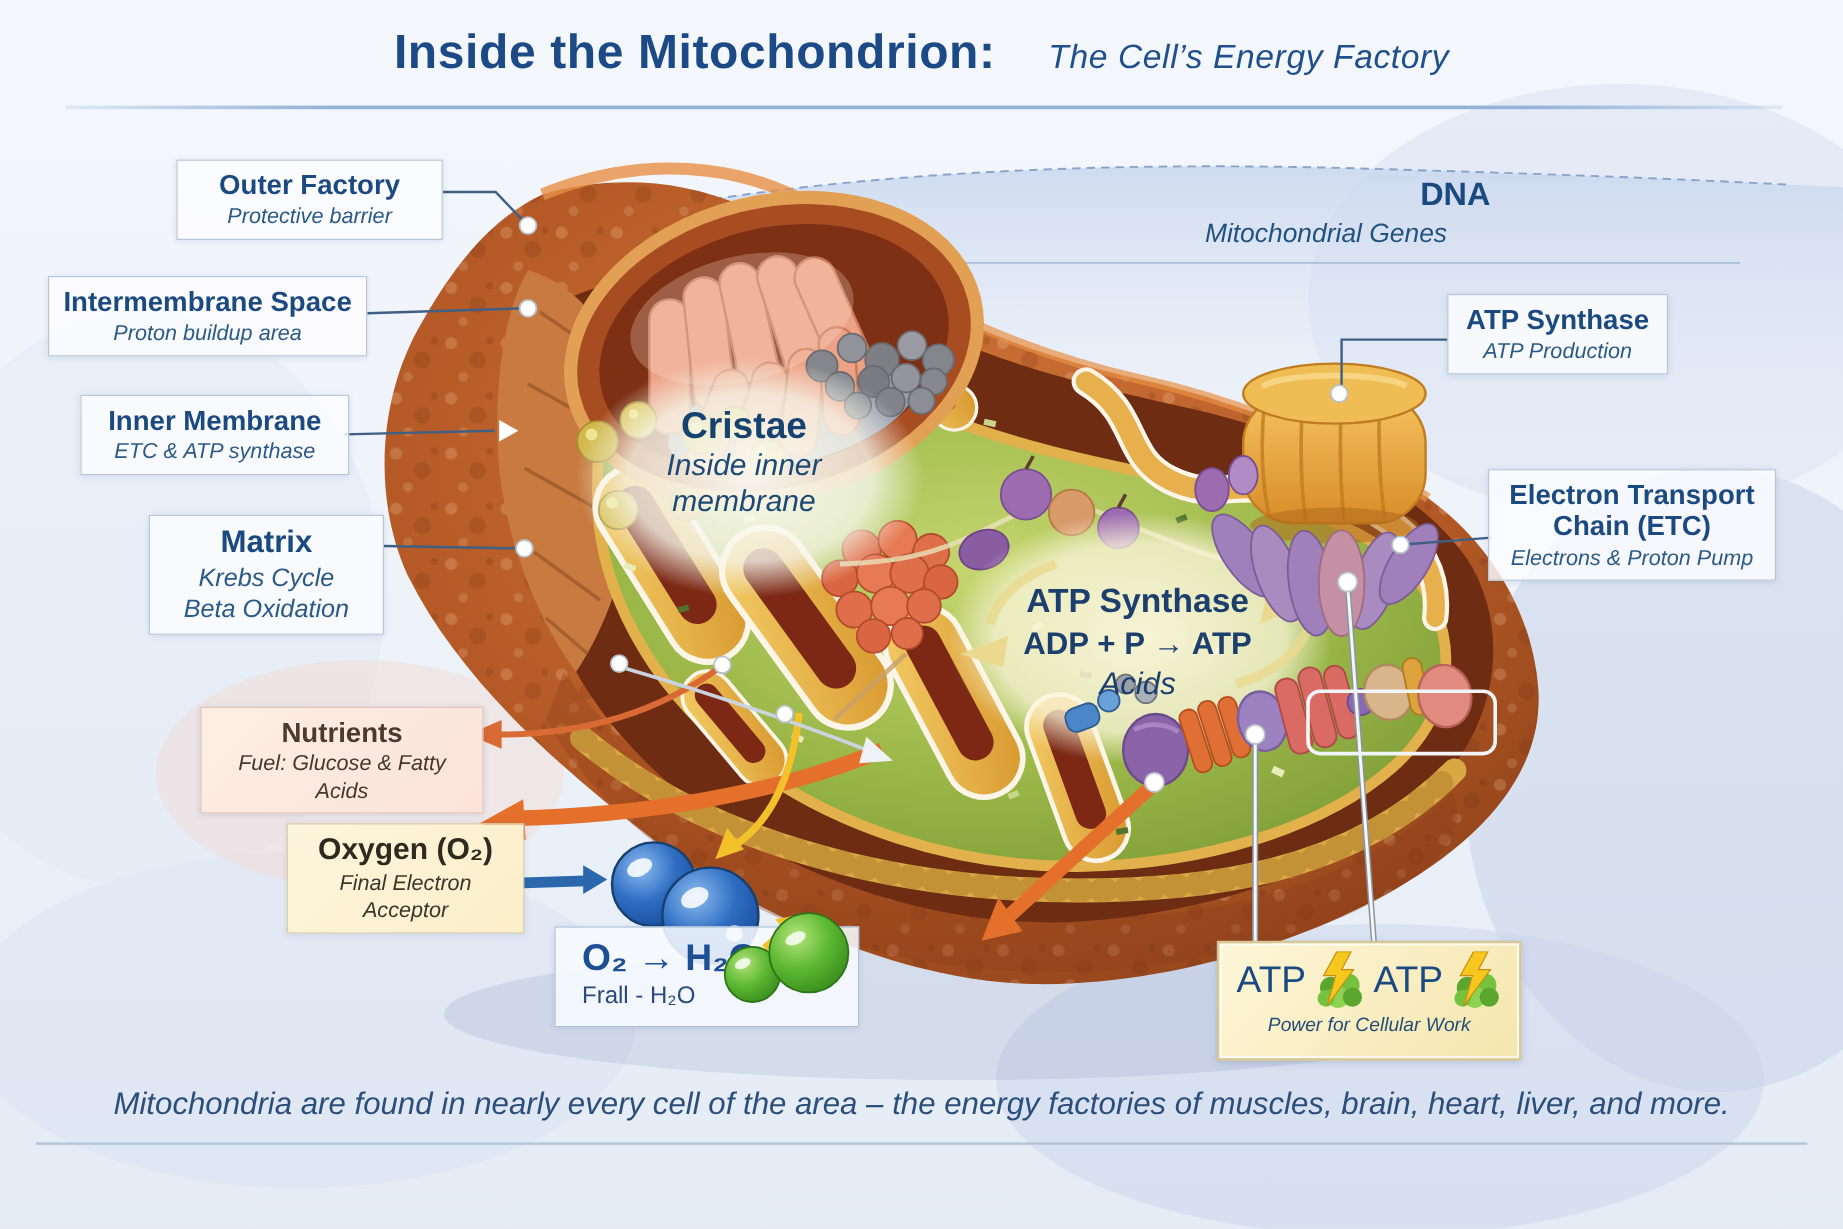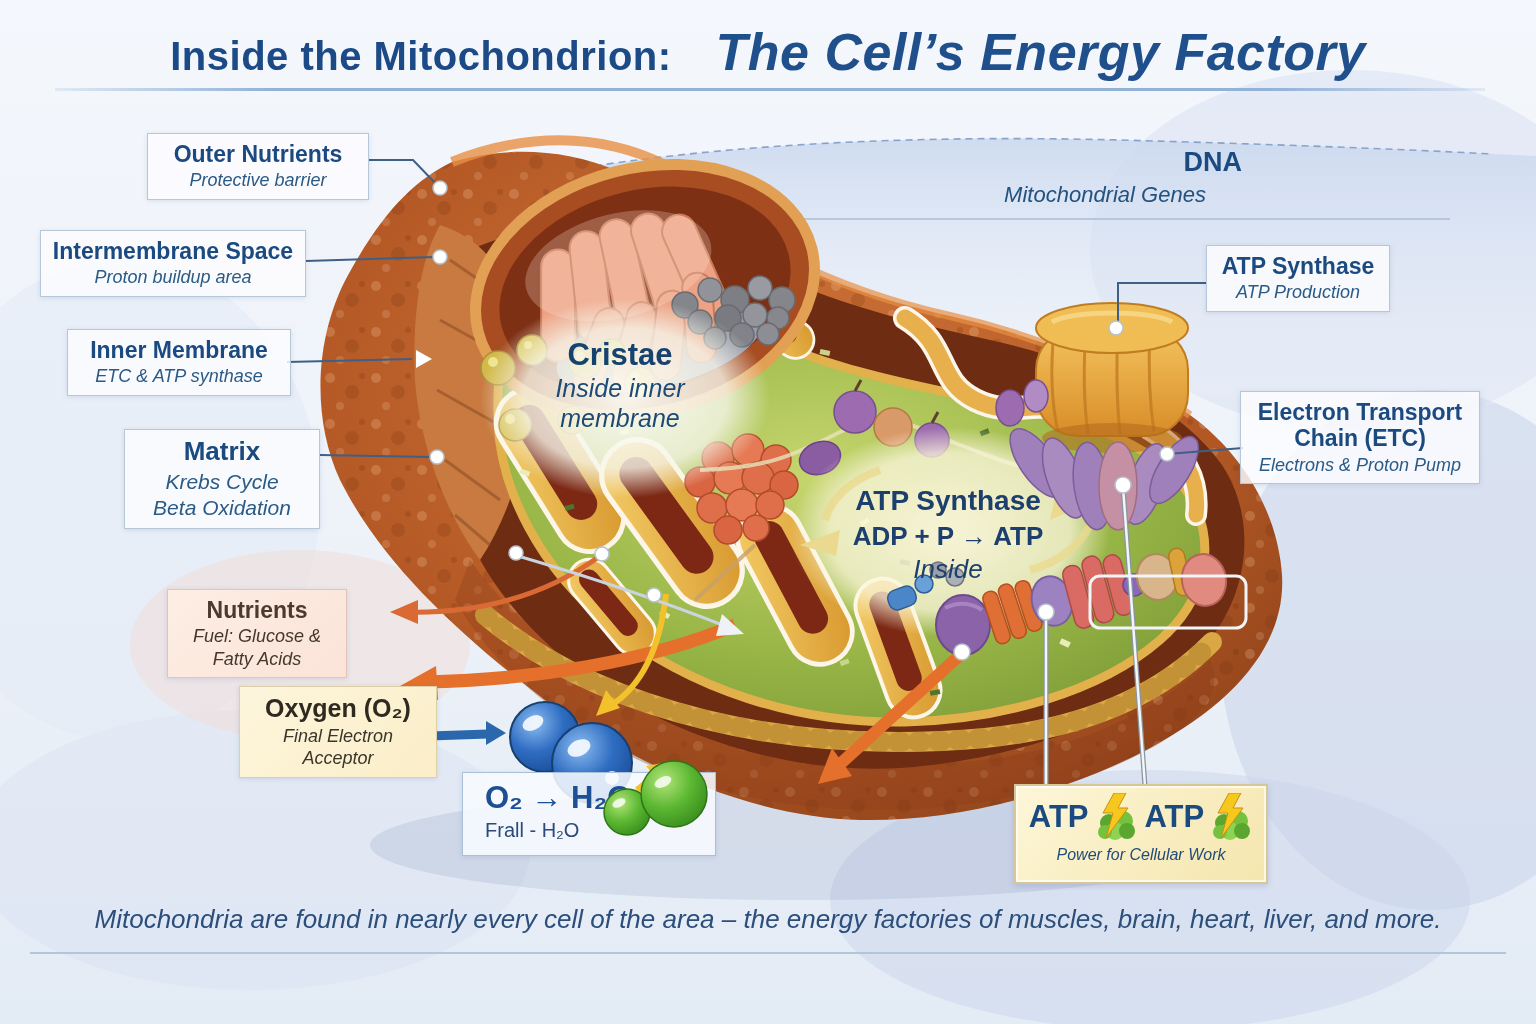--- a/index.html
+++ b/index.html
@@ -5,21 +5,21 @@
   html,body{margin:0;padding:0;background:#dfe6f1;}
   .stage{position:relative;width:1536px;height:1024px;overflow:hidden;
          background:linear-gradient(180deg,#f4f7fc 0%,#edf2f9 55%,#e3ebf5 100%);
          font-family:"Liberation Sans", sans-serif;}
   .art{position:absolute;left:0;top:0;width:1536px;height:1024px;}
   .overlay{pointer-events:none;}
 
   .page-title{position:absolute;left:0;top:22px;width:1536px;text-align:center;
               color:#1c4a86;letter-spacing:.5px;}
   .t-main{font-size:40px;font-weight:bold;}
-  .t-sub{font-size:52px;font-weight:700;font-style:italic;color:#20508c;margin-left:39px;}
+  .t-sub{font-size:28px;font-weight:400;font-style:italic;color:#20508c;margin-left:39px;}
   .title-line{position:absolute;left:55px;top:88px;width:1430px;height:3px;
               background:linear-gradient(90deg,rgba(147,178,216,.2),#93b2d8 15%,#93b2d8 85%,rgba(147,178,216,.2));}
 
   .callout{position:absolute;background:rgba(252,253,255,.82);border:1.5px solid #b7c7da;
            box-shadow:0 1px 5px rgba(60,90,140,.15);text-align:center;padding:7px 8px;box-sizing:border-box;}
   .c-title{font-weight:bold;color:#1b4a80;font-size:23px;line-height:1.15;}
   .c-sub{font-style:italic;color:#2a5a86;font-size:18px;line-height:1.25;margin-top:2px;}
 
   .warm{background:linear-gradient(135deg,#fdeee4,#fbe3d8);border-color:#e0c6ba;}
   .warm .c-title{color:#4b3a30;}
@@ -39,21 +39,21 @@
   .cristae-title{font-weight:bold;color:#16426f;font-size:31px;text-align:center;}
   .cristae-sub{font-style:italic;color:#1d4a74;font-size:25px;text-align:center;line-height:1.2;}
 
   .site-l1{font-weight:bold;color:#1c3f6e;font-size:28px;text-align:center;}
   .site-l2{font-weight:bold;color:#1c3f6e;font-size:26px;margin-top:4px;}
   .site-l3{font-style:italic;color:#1c3f6e;font-size:26px;text-align:center;margin-top:2px;}
 
   .atp-box{background:linear-gradient(135deg,#fdf6d8,#f5e6ae);border:2px solid #d8c795;
            box-shadow:inset 0 0 0 2px rgba(255,255,255,.7),0 2px 6px rgba(60,90,140,.2);}
   .atp-row{display:flex;align-items:center;justify-content:center;gap:7px;}
-  .atp-word{font-weight:bold;color:#1b4a80;font-size:31px;}
+  .atp-word{font-weight:normal;color:#1b4a80;font-size:31px;}
   .atp-ic{display:inline-block;width:42px;height:48px;}
   .atp-box .c-sub{font-size:16px;color:#234c78;margin-top:4px;}
 
   .footer-caption{position:absolute;left:0;top:904px;width:1536px;text-align:center;
                   font-style:italic;font-size:26px;color:#2b4e7b;}
   .footer-line{position:absolute;left:30px;top:952px;width:1476px;height:2px;background:#b4c5da;}
 </style>
 </head>
 <body>
 
@@ -427,41 +427,41 @@
   </g>
 </svg>
 
 <div class="page-title">
   <span class="t-main">Inside the Mitochondrion:</span>
   <span class="t-sub">The Cell’s Energy Factory</span>
 </div>
 <div class="title-line"></div>
 
 <div class="callout" style="left:147px;top:133px;width:222px">
-  <div class="c-title">Outer Nutrients</div>
+  <div class="c-title">Outer Factory</div>
   <div class="c-sub">Protective barrier</div>
 </div>
 
 <div class="callout" style="left:40px;top:230px;width:266px">
   <div class="c-title">Intermembrane Space</div>
   <div class="c-sub">Proton buildup area</div>
 </div>
 
 <div class="callout" style="left:67px;top:329px;width:224px">
   <div class="c-title">Inner Membrane</div>
   <div class="c-sub">ETC &amp; ATP synthase</div>
 </div>
 
 <div class="callout" style="left:124px;top:429px;width:196px">
   <div class="c-title" style="font-size:26px">Matrix</div>
   <div class="c-sub" style="font-size:21px">Krebs Cycle</div>
   <div class="c-sub" style="font-size:21px;margin-top:0">Beta Oxidation</div>
 </div>
 
-<div class="callout warm" style="left:167px;top:589px;width:180px">
+<div class="callout warm" style="left:167px;top:589px;width:236px">
   <div class="c-title">Nutrients</div>
   <div class="c-sub">Fuel: Glucose &amp; Fatty Acids</div>
 </div>
 
 <div class="callout cream" style="left:239px;top:686px;width:198px">
   <div class="c-title" style="font-size:25px">Oxygen (O₂)</div>
   <div class="c-sub">Final Electron Acceptor</div>
 </div>
 
 <div class="callout water-box" style="left:462px;top:772px;width:254px;height:84px">
@@ -486,21 +486,21 @@
 
 <div class="callout ghost" style="left:505px;top:330px;width:230px">
   <div class="cristae-title">Cristae</div>
   <div class="cristae-sub">Inside inner</div>
   <div class="cristae-sub">membrane</div>
 </div>
 
 <div class="callout ghost" style="left:830px;top:478px;width:236px">
   <div class="site-l1">ATP Synthase</div>
   <div class="site-l2">ADP + P → ATP</div>
-  <div class="site-l3">Inside</div>
+  <div class="site-l3">Acids</div>
 </div>
 
 <div class="callout atp-box" style="left:1014px;top:784px;width:254px;height:100px">
   <div class="atp-row">
     <span class="atp-word">ATP</span>
     <span class="atp-ic">
       <svg viewBox="0 0 42 48" width="42" height="48">
         <circle cx="13" cy="30" r="9" fill="#5aa62e"></circle>
             <circle cx="27" cy="28" r="10" fill="#74c23e"></circle>
         <circle cx="19" cy="38" r="9" fill="#8fd352"></circle>

